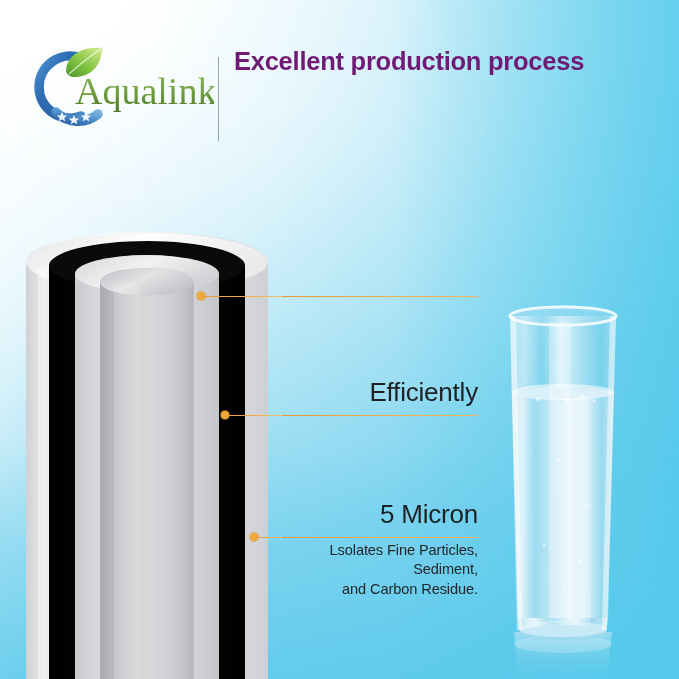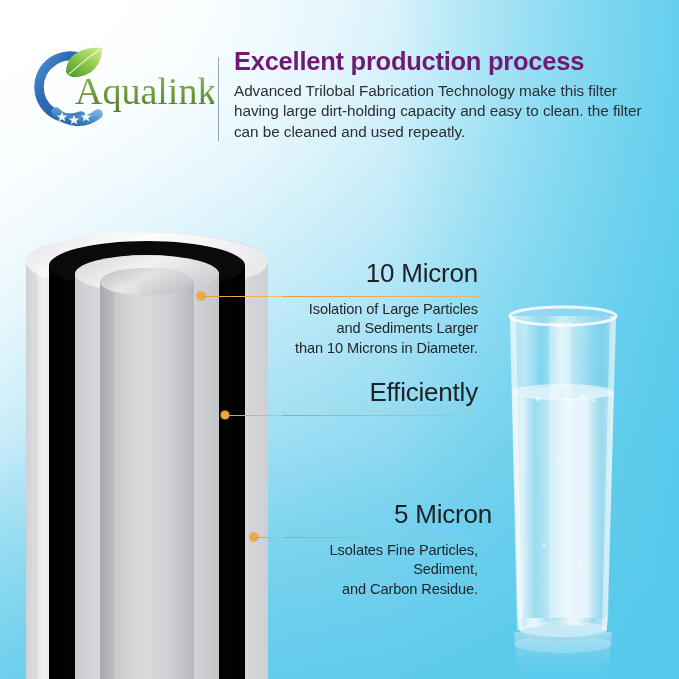--- a/index.html
+++ b/index.html
@@ -206,21 +206,20 @@
         </g>
 
         <text x="53" y="60" font-family="'Liberation Serif', serif" font-size="38" fill="url(#wordGrad)">Aqualink</text>
       </svg>
     </div>
 
     <div class="divider"></div>
 
     <div class="head-text">
       <p class="head-title">Excellent production process</p>
-      <p class="head-body">Advanced Trilobal Fabrication Technology make this filter having large dirt-holding capacity and easy to clean. the filter can be cleaned and used repeatly.</p>
     </div>
   </div>
 
   <div class="filter">
     <svg width="254" height="451" viewBox="0 0 254 451">
       <defs>
 
         <linearGradient id="shellG" x1="0" y1="0" x2="1" y2="0">
           <stop offset="0%" stop-color="#cfd1d4"></stop>
           <stop offset="10%" stop-color="#eeeff0"></stop>
@@ -294,38 +293,34 @@
       </g>
 
       <rect x="96" y="56" width="26" height="395" fill="#ffffff" opacity="0.14"></rect>
       <rect x="20" y="40" width="8" height="411" fill="#ffffff" opacity="0.35"></rect>
     </svg>
   </div>
 
   <div class="callout" style="left:0; top:0; width:679px; height:679px;">
     <span class="dot" style="left:197px; top:292px;"></span>
     <span class="lead" style="left:203px; top:295.5px; width:79px;"></span>
-    <div class="title" style="left:238px; top:258px; width:240px;">10 Micron</div>
     <span class="rule" style="left:282px; top:295.5px; width:196px;"></span>
-    <div class="desc" style="left:238px; top:300px; width:240px;">Isolation of Large Particles
-and Sediments Larger
-than 10 Microns in Diameter.</div>
   </div>
 
   <div class="callout" style="left:0; top:0; width:595px; height:679px;">
     <span class="dot" style="left:221px; top:411px;"></span>
     <span class="lead" style="left:227px; top:414.5px; width:55px;"></span>
     <div class="title" style="left:238px; top:377px; width:240px;">Efficiently</div>
     <span class="rule" style="left:282px; top:414.5px; width:196px;"></span>
   </div>
 
   <div class="callout" style="left:0; top:0; width:679px; height:679px;">
     <span class="dot" style="left:250px; top:533px;"></span>
     <span class="lead" style="left:256px; top:536.5px; width:26px;"></span>
-    <div class="title" style="left:252px; top:499px; width:240px;">5 Micron</div>
+    <div class="title" style="left:238px; top:499px; width:240px;">5 Micron</div>
     <span class="rule" style="left:282px; top:536.5px; width:196px;"></span>
     <div class="desc" style="left:238px; top:541px; width:240px;">Lsolates Fine Particles,
 Sediment,
 and Carbon Residue.</div>
   </div>
 
   <div class="glass-wrap">
     <svg width="155" height="379" viewBox="0 0 155 379">
       <defs>
         <linearGradient id="glassBodyG" x1="0" y1="0" x2="1" y2="0">

